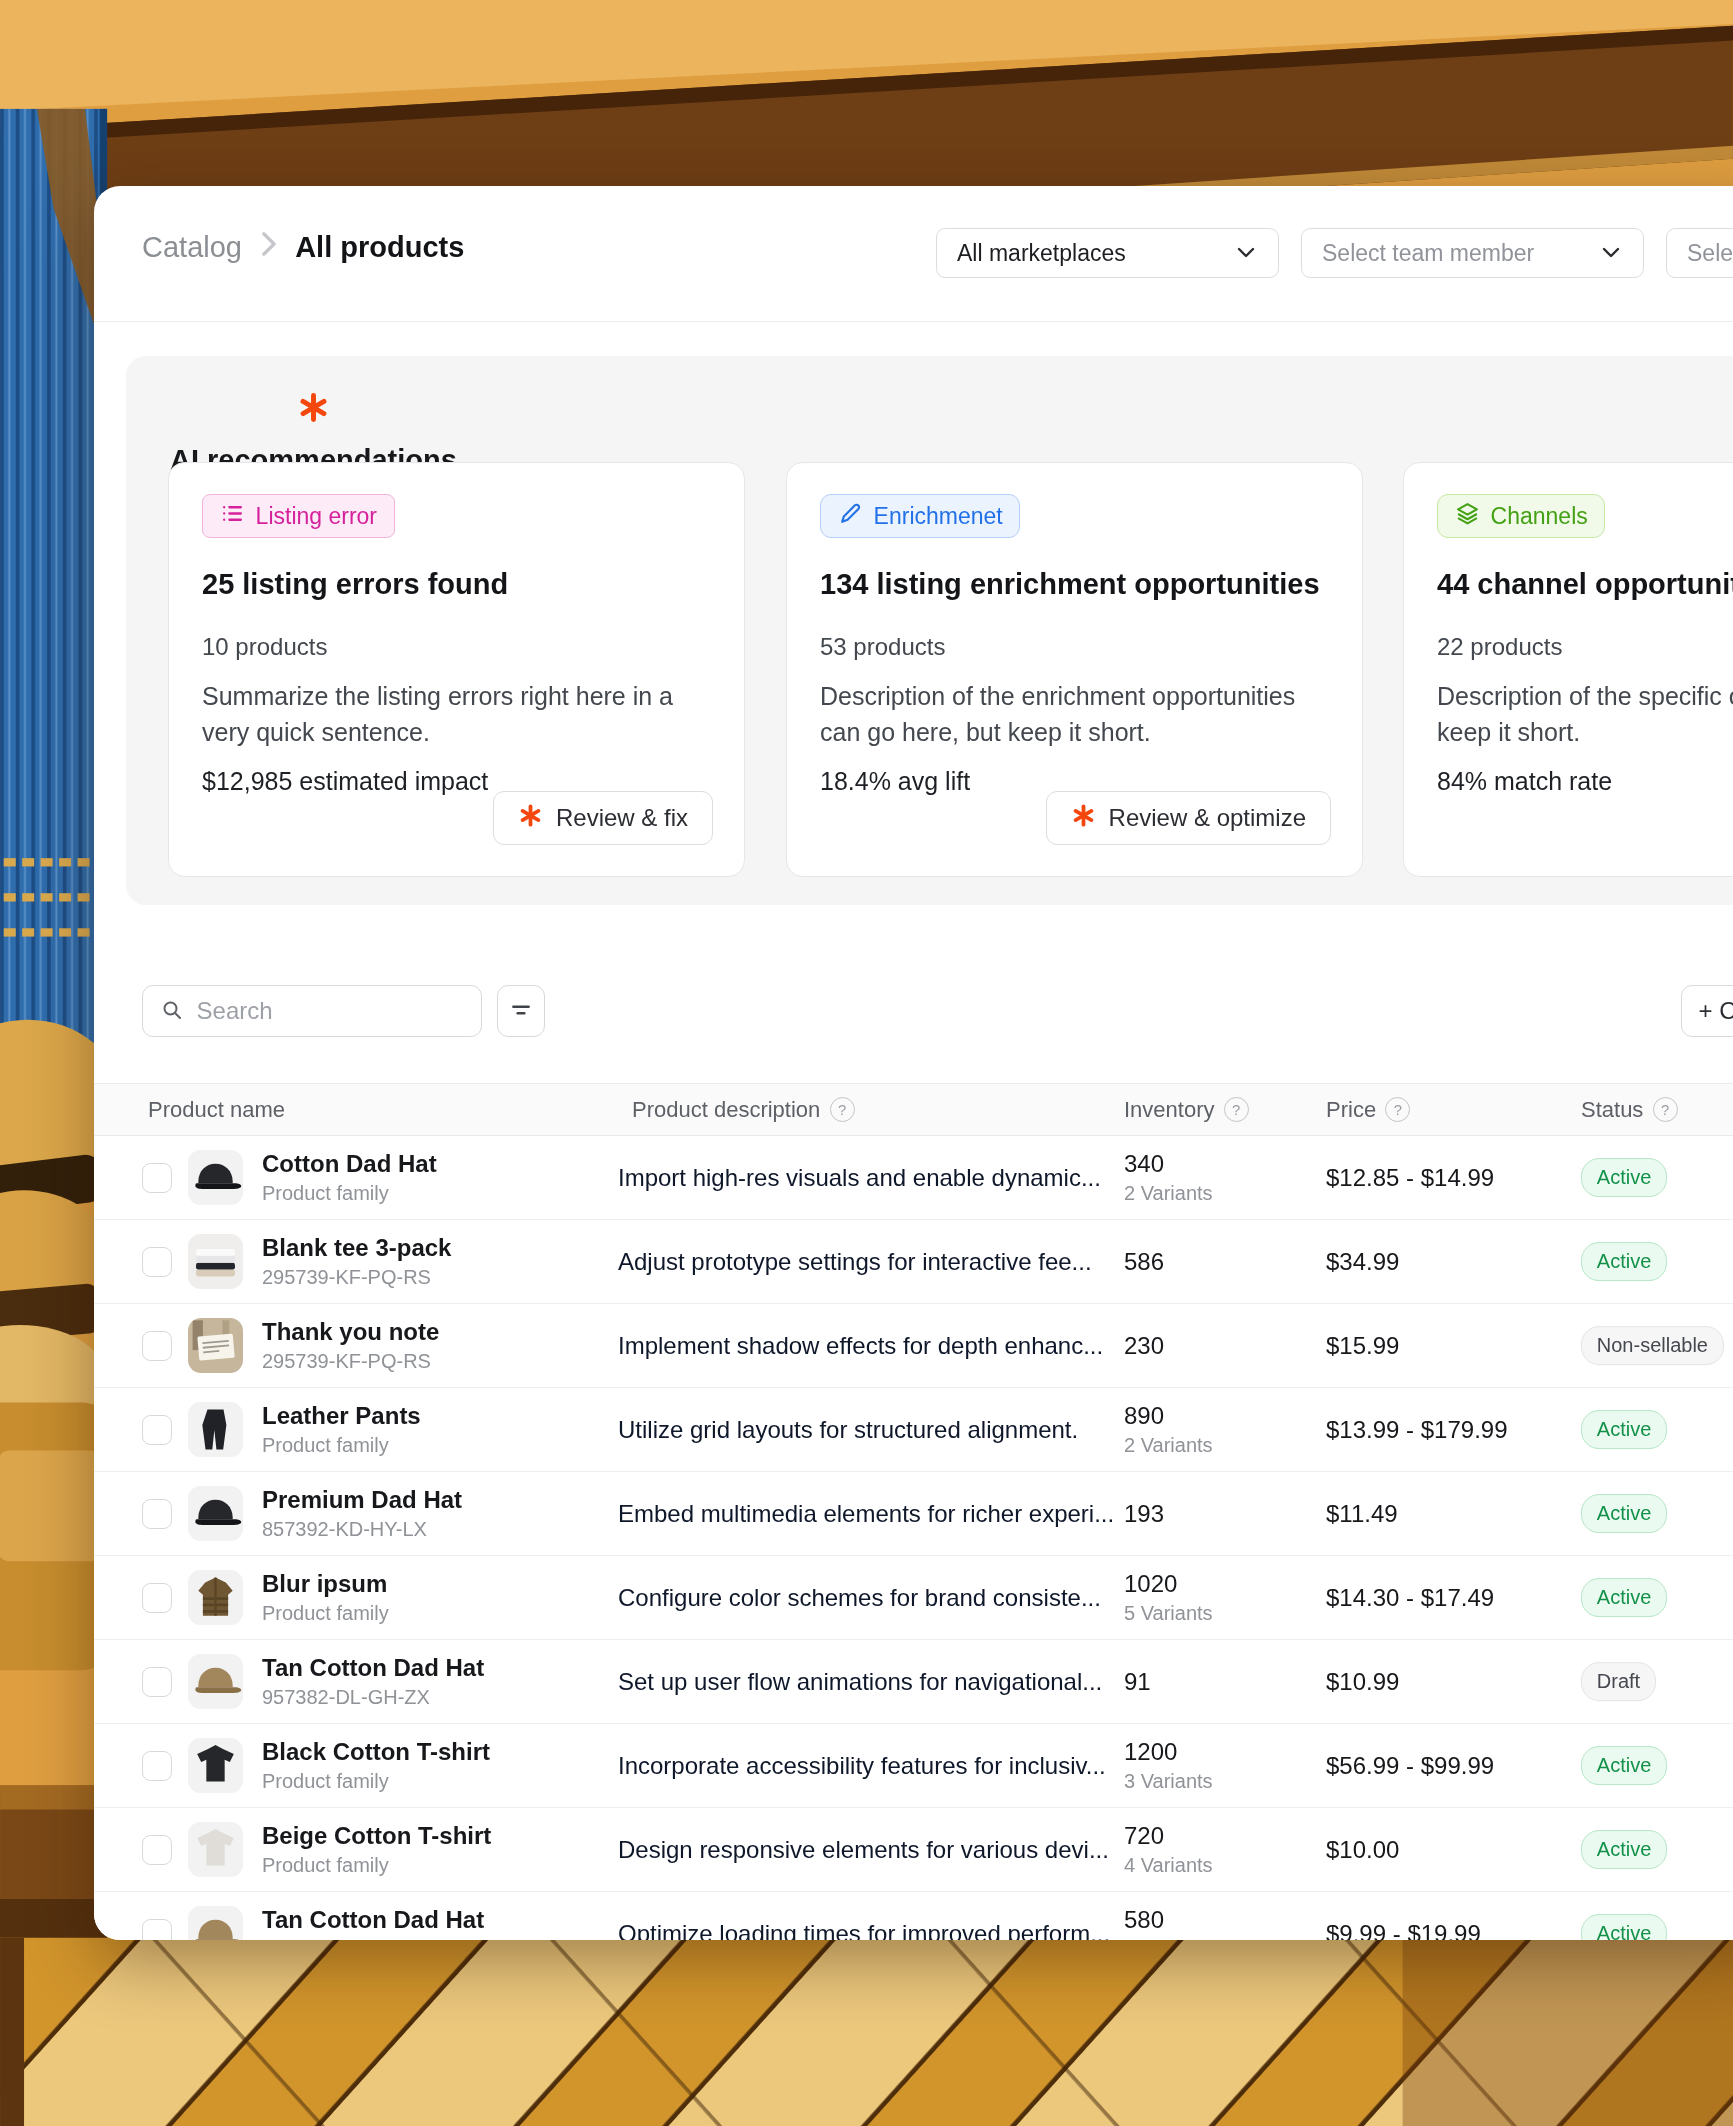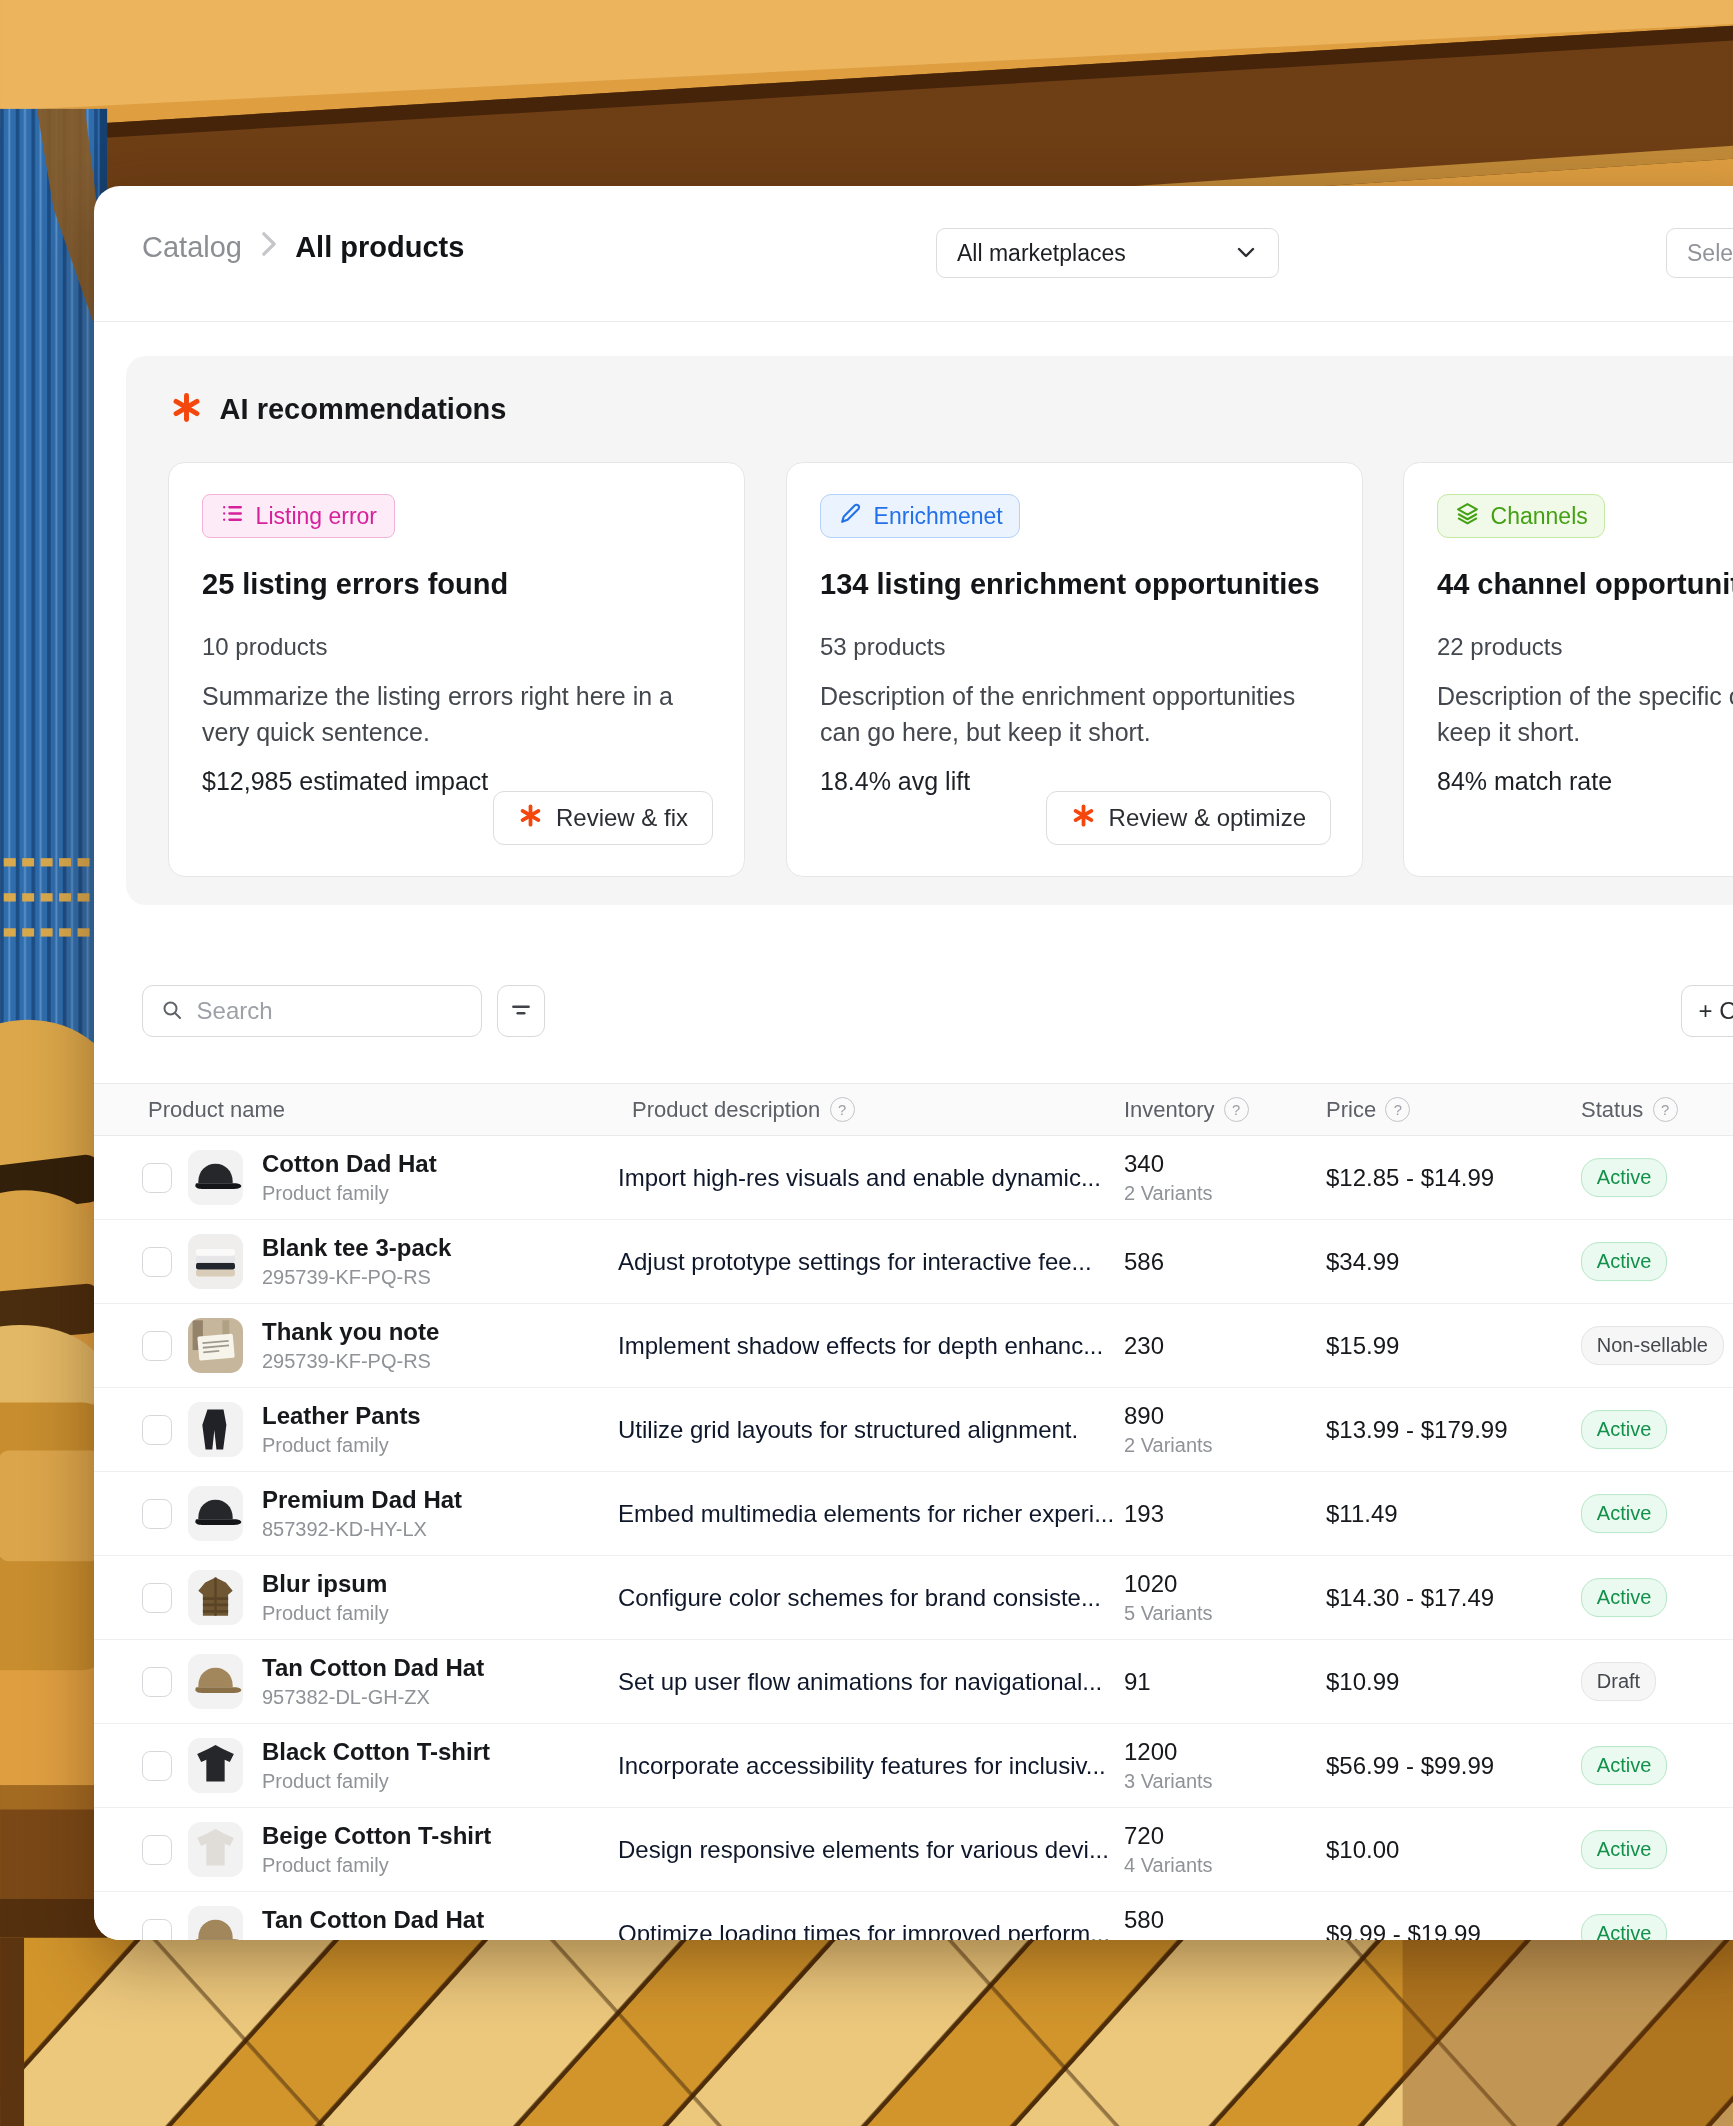--- a/index.html
+++ b/index.html
@@ -15,21 +15,21 @@
   .dd{position:absolute;top:42px;height:50px;border:1.8px solid #dcdcde;border-radius:9.2px;display:flex;align-items:center;padding:0 20px;background:#fff;box-sizing:border-box;cursor:pointer;}
   .dd1{left:842px;width:343px;}
   .dd2{left:1207px;width:343px;}
   .dd3{left:1572px;width:343px;}
   .dd-label{font-size:23px;color:#1d1e22;flex:1;white-space:nowrap;overflow:hidden;}
   .dd2 .dd-label,.dd3 .dd-label{color:#909399;}
   .hdr-line{position:absolute;left:0;top:135px;width:100%;height:0.9px;background:#ececee;}
 
   
   .ai{position:absolute;left:32px;top:170px;width:1809px;height:549px;background:#f5f5f6;border-radius:20px;}
-  .ai-head{position:absolute;left:44px;top:35px;display:flex;align-items:center;gap:16.6px;}
+  .ai-head{position:absolute;left:44px;top:35px;display:flex;align-items:center;gap:16.6px;flex-direction:column;}
   .ai-title{font-size:29px;font-weight:700;color:#17181b;}
   .card{position:absolute;top:106px;width:577px;height:415px;background:#fff;border:1.8px solid #e6e6e8;border-radius:16.6px;box-sizing:border-box;padding:31px 33px;}
   .card1{left:42px;} .card2{left:660px;} .card3{left:1277px;}
   .badge{display:inline-flex;align-items:center;gap:11px;height:44px;padding:0 16.6px;border-radius:11px;font-size:23px;font-weight:500;border:1.8px solid;box-sizing:border-box;}
   .badge-pink{background:#fdecf7;border-color:#f2b3d9;color:#d6219c;border-radius:8px;}
   .badge-blue{background:#ebf3fe;border-color:#b4d2f8;color:#2271e8;}
   .badge-green{background:#f1fae9;border-color:#c3e9a3;color:#44a114;}
   .card-title{margin-top:29.5px;font-size:29px;font-weight:700;color:#141519;white-space:nowrap;}
   .card-sub{margin-top:32px;font-size:24px;color:#43474e;}
   .card-desc{margin-top:18.5px;font-size:25px;line-height:1.42;color:#43474e;max-width:517px;}
@@ -141,20 +141,26 @@
       </span>
       <span class="crumb-cur">All products</span>
     </nav>
 
     <div class="dd dd1">
       <span class="dd-label">All marketplaces</span>
       <span><svg width="24" height="24" viewBox="0 0 24 24" fill="none">
             <path d="M5 9l7 7 7-7" stroke="#2a2c30" stroke-width="2.4" stroke-linecap="round" stroke-linejoin="round"></path>
           </svg></span>
     </div>
+    <div class="dd dd2">
+      <span class="dd-label">Select team member</span>
+      <span><svg width="24" height="24" viewBox="0 0 24 24" fill="none">
+            <path d="M5 9l7 7 7-7" stroke="#2a2c30" stroke-width="2.4" stroke-linecap="round" stroke-linejoin="round"></path>
+          </svg></span>
+    </div>
     <div class="dd dd3">
       <span class="dd-label">Select</span>
     </div>
 
     <div class="hdr-line"></div>
 
     <section class="ai">
       <div class="ai-head">
         <span>
           <svg width="33" height="33" viewBox="0 0 24 24">

